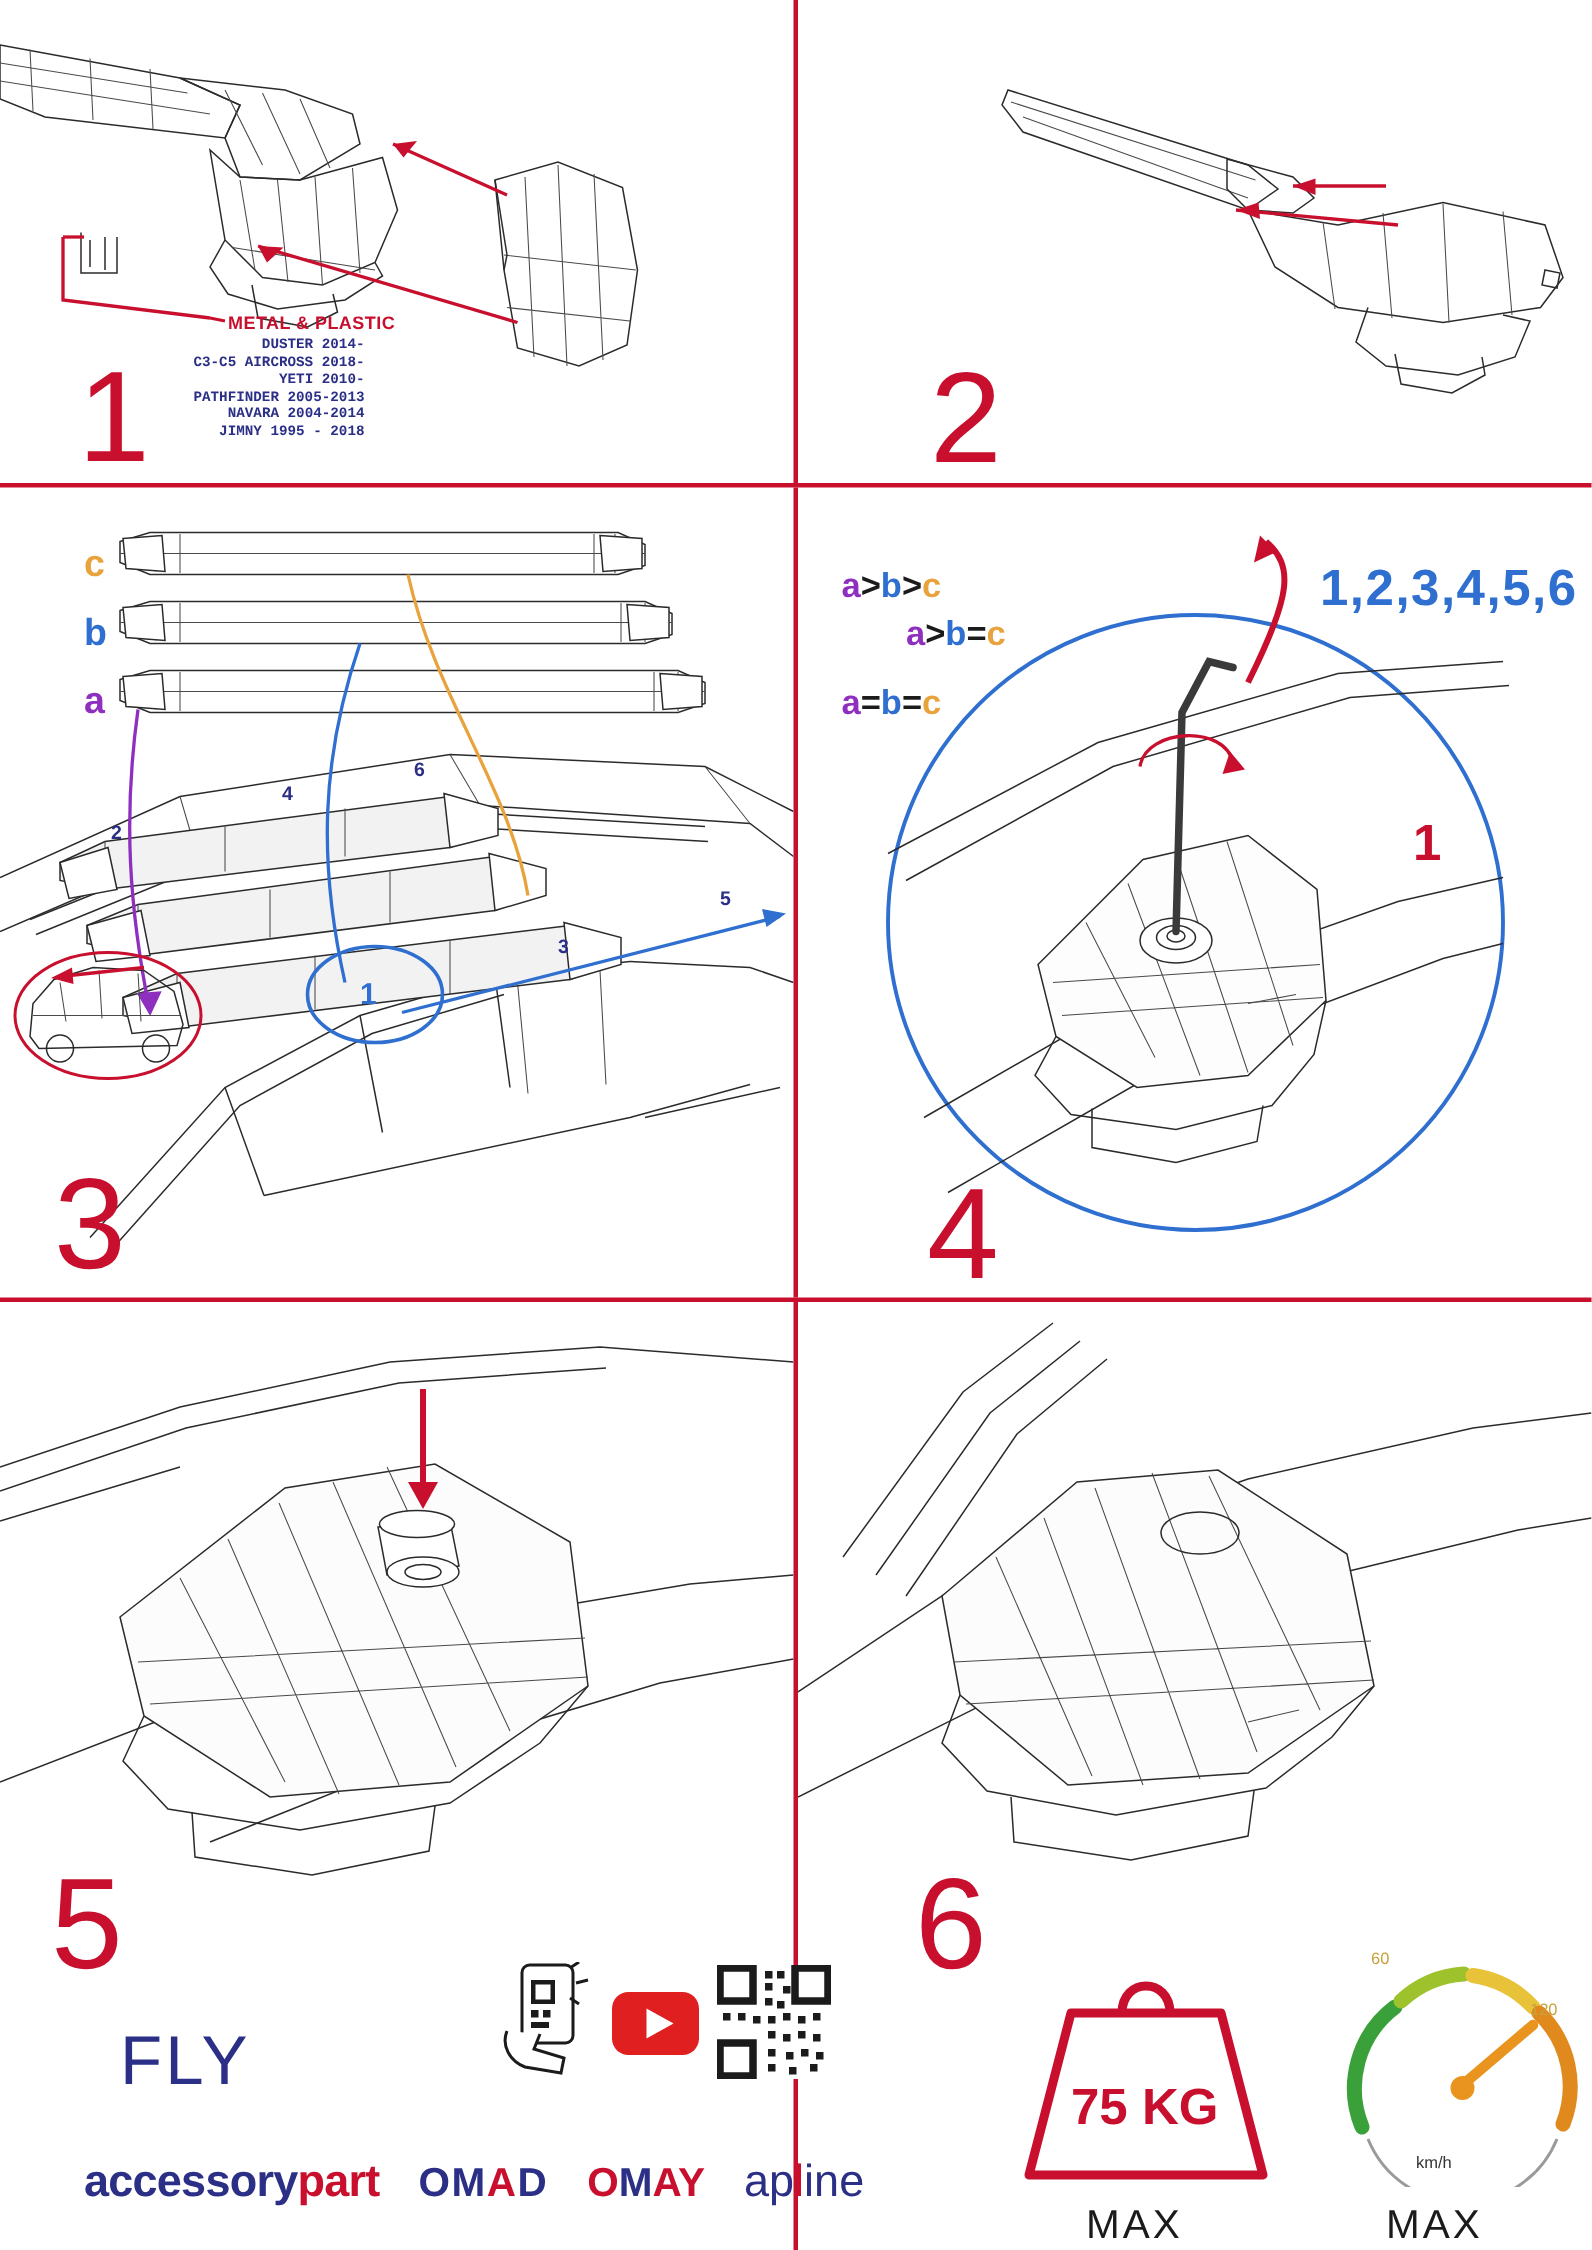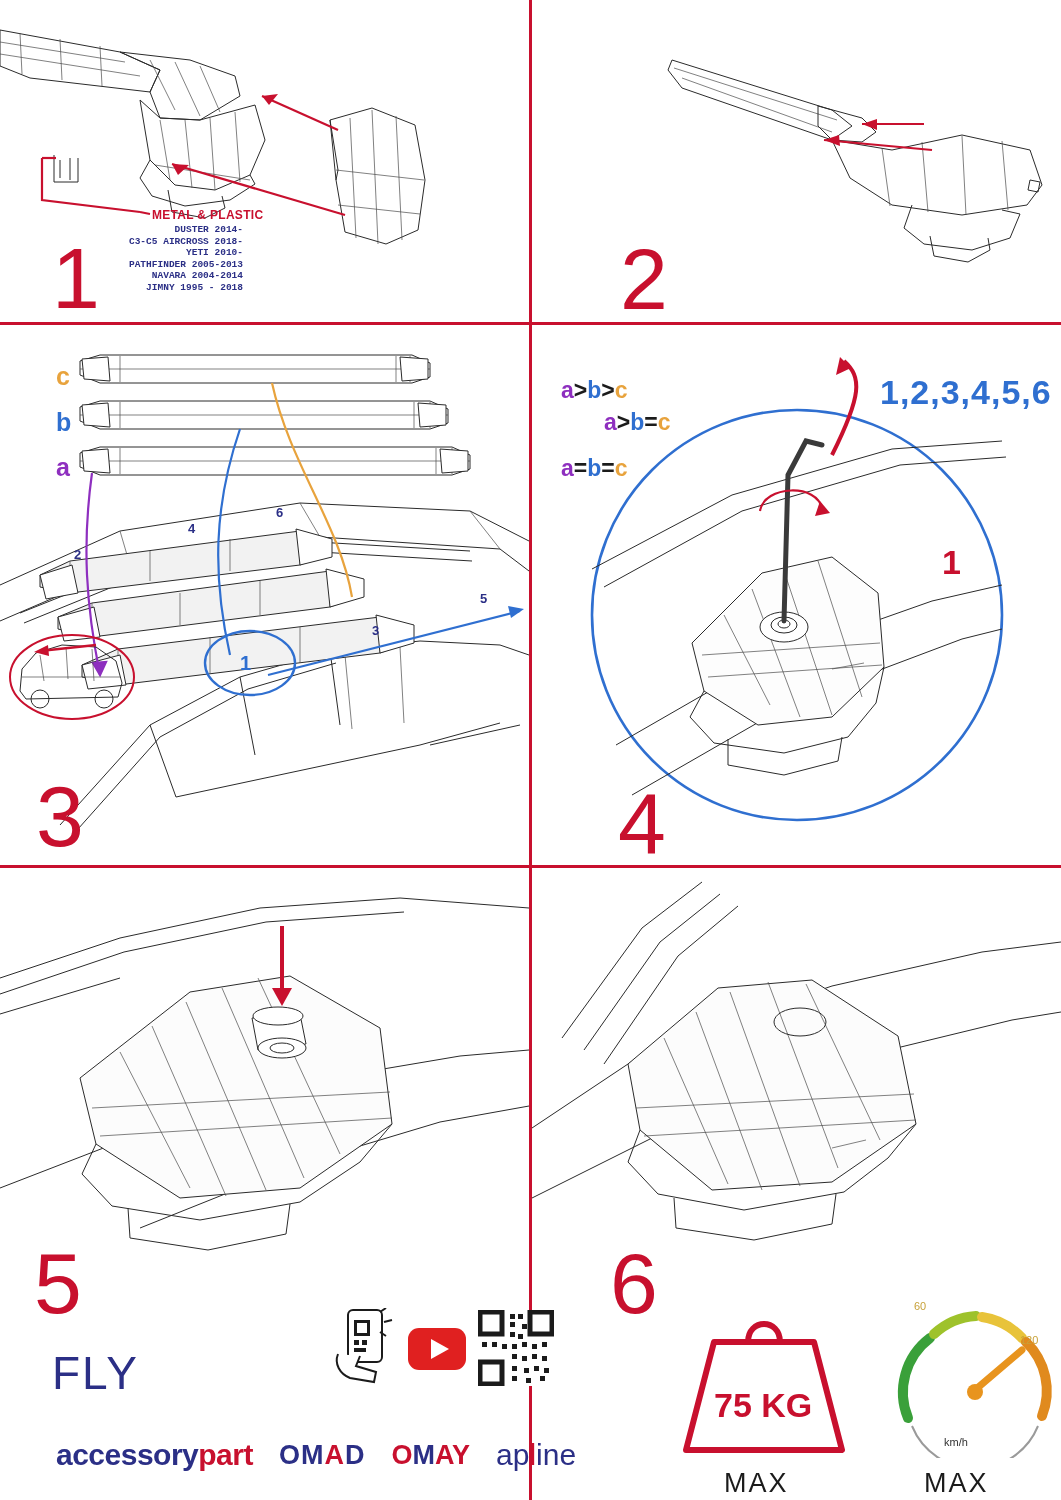--- a/index.html
+++ b/index.html
@@ -301,21 +301,21 @@
       <ellipse cx="278" cy="148" rx="25" ry="9" class="fillw"></ellipse>
       <ellipse cx="282" cy="180" rx="24" ry="10" class="fillw"></ellipse>
       <ellipse cx="282" cy="180" rx="12" ry="5" class="ln"></ellipse>
 
       <path class="redln" d="M282 58 L282 124" style="stroke-width:4"></path>
       <path style="fill:#c8102e" d="M282 138 l-10 -18 l20 0 z"></path>
     </svg>
 
     <div class="stepnum big" style="left:34px;top:372px;">5</div>
 
-    <div class="fly" style="left:52px;top:478px;">FLY</div>
+    <div class="fly" style="left:80px;top:478px;">FLY</div>
 
     <div style="position:absolute;left:330px;top:440px;">
       <svg width="64" height="80" viewBox="0 0 64 80">
         <rect x="18" y="2" width="34" height="52" rx="5" style="fill:none;stroke:#1b1b1b;stroke-width:2"></rect>
         <rect x="24" y="12" width="16" height="16" style="fill:#1b1b1b"></rect>
         <rect x="27" y="15" width="10" height="10" style="fill:#fff"></rect>
         <rect x="24" y="32" width="5" height="5" style="fill:#1b1b1b"></rect>
         <rect x="32" y="32" width="5" height="5" style="fill:#1b1b1b"></rect>
         <rect x="24" y="40" width="12" height="4" style="fill:#1b1b1b"></rect>
         <path d="M8 46 C 4 56, 10 66, 20 70 L44 74 L46 64 L26 58 L30 48" style="fill:#fff;stroke:#1b1b1b;stroke-width:2"></path>

